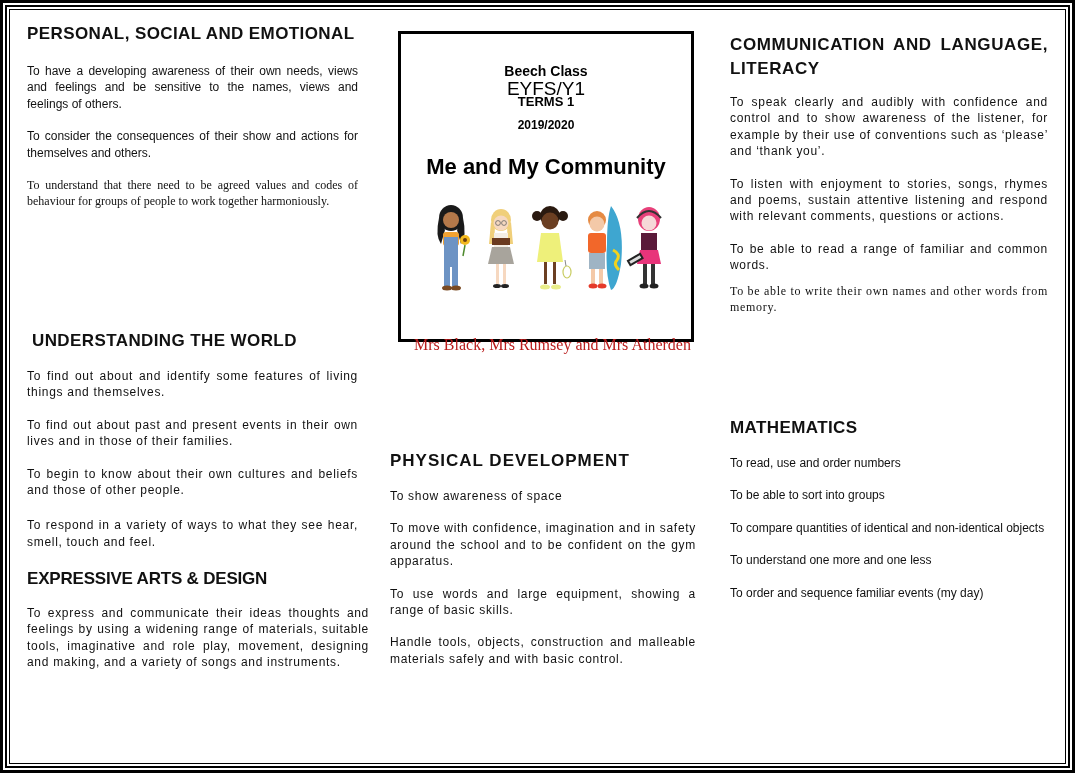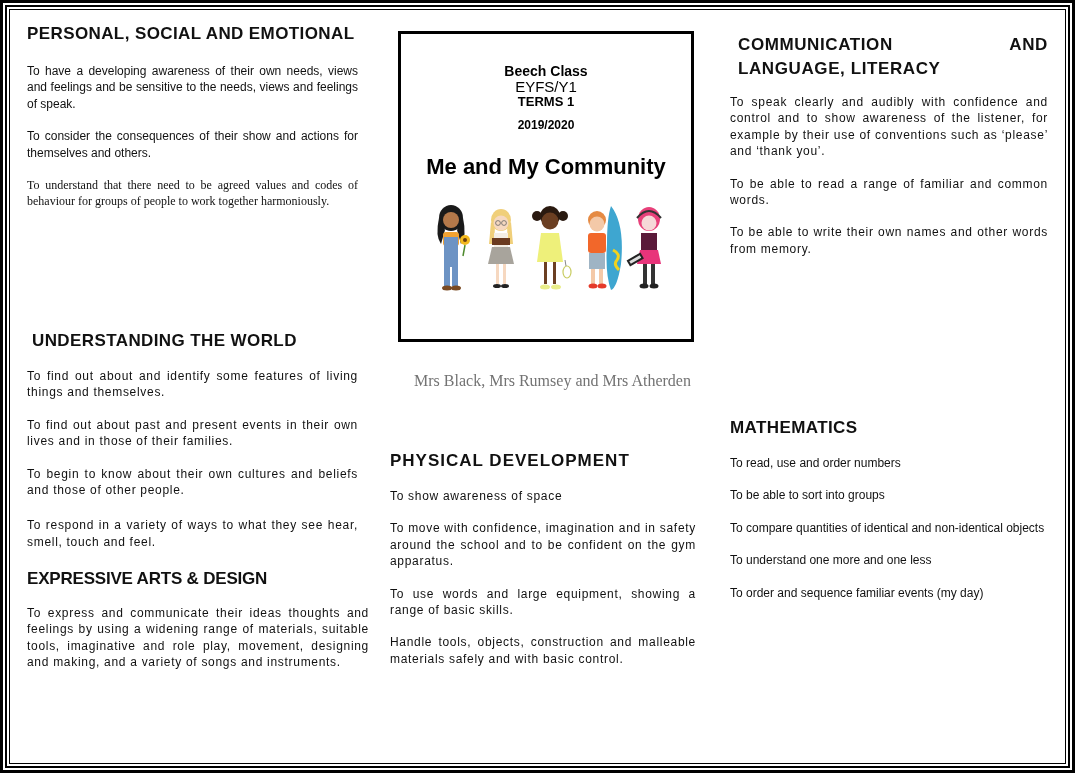--- a/index.html
+++ b/index.html
@@ -26,54 +26,54 @@
     line-height: 16.4px; margin: 0; text-align: justify;
   }
   .spaced .para { letter-spacing: 0.7px; }
   .cover-box {
     position: absolute; left: 398px; top: 31px; width: 296px; height: 311px;
     box-sizing: border-box; border: 3px solid #000; background: #fff;
   }
   .cover-text { font-family: "Liberation Sans", sans-serif; text-align: center; position: absolute; left: 0; right: 0; }
   .chars { position: absolute; left: 22px; top: 170px; width: 250px; height: 90px; }
   .teachers {
-    position: absolute; left: 380px; top: 372px; width: 345px; text-align: center;
-    font-family: "Liberation Serif", serif; font-size: 16px; color: #737373;
+    position: absolute; left: 380px; top: 336px; width: 345px; text-align: center;
+    font-family: "Liberation Serif", serif; font-size: 16px; color: #b91c1c;
   }
 </style>
 </head>
 <body>
 
 <div class="frame-outer"></div>
 <div class="frame-mid"></div>
 <div class="frame-inner"></div>
 
 <div class="section" style="left:27px; top:22px; width:331px;">
   <h2 class="heading">PERSONAL, SOCIAL AND EMOTIONAL</h2>
-  <p class="para" style="margin-top:17px;">To have a developing awareness of their own needs, views and feelings and be sensitive to the needs, views and feelings of speak.</p>
+  <p class="para" style="margin-top:17px;">To have a developing awareness of their own needs, views and feelings and be sensitive to the names, views and feelings of others.</p>
   <p class="para" style="margin-top:16px;">To consider the consequences of their show and actions for themselves and others.</p>
   <p class="para" style="margin-top:16px;font-family:Liberation Serif, serif;">To understand that there need to be agreed values and codes of behaviour for groups of people to work together harmoniously.</p>
 </div>
 
 <div class="section spaced" style="left:27px; top:329px; width:331px;">
   <h2 class="heading" style="padding-left:5px;">UNDERSTANDING THE WORLD</h2>
   <p class="para" style="margin-top:15px;">To find out about and identify some features of living things and themselves.</p>
   <p class="para" style="margin-top:16px;">To find out about past and present events in their own lives and in those of their families.</p>
   <p class="para" style="margin-top:16px;">To begin to know about their own cultures and beliefs and those of other people.</p>
   <p class="para" style="margin-top:19px;">To respond in a variety of ways to what they see hear, smell, touch and feel.</p>
 </div>
 
 <div class="section spaced" style="left:27px; top:567px; width:342px;">
   <h2 class="heading" style="letter-spacing:-0.2px;">EXPRESSIVE ARTS &amp; DESIGN</h2>
   <p class="para" style="margin-top:14px;">To express and communicate their ideas thoughts and feelings by using a widening range of materials, suitable tools, imaginative and role play, movement, designing and making, and a variety of songs and instruments.</p>
 </div>
 
 <div class="cover-box">
   <div class="cover-text" style="top:29px; font-size:14px; font-weight:bold;">Beech Class</div>
-  <div class="cover-text" style="top:44px; font-size:15px;">EYFS/Y1</div>
+  <div class="cover-text" style="top:44px; font-size:19px;">EYFS/Y1</div>
   <div class="cover-text" style="top:60px; font-size:13px; font-weight:bold;">TERMS 1</div>
   <div class="cover-text" style="top:84px; font-size:12px; font-weight:bold;">2019/2020</div>
   <div class="cover-text" style="top:120px; font-size:22px; font-weight:bold;">Me and My Community</div>
 
   <svg class="chars" viewBox="0 0 250 90">
 
     <g>
       <ellipse cx="28" cy="14" rx="12" ry="13" fill="#1a1a1a"></ellipse>
       <path d="M16 14 Q12 32 18 40 L22 26 Z" fill="#1a1a1a"></path>
       <path d="M40 14 Q44 32 38 40 L34 26 Z" fill="#1a1a1a"></path>
@@ -152,24 +152,25 @@
 
 <div class="section spaced" style="left:390px; top:449px; width:306px;">
   <h2 class="heading" style="letter-spacing:1px;">PHYSICAL DEVELOPMENT</h2>
   <p class="para" style="margin-top:15px;">To show awareness of space</p>
   <p class="para" style="margin-top:16px;">To move with confidence, imagination and in safety around the school and to be confident on the gym apparatus.</p>
   <p class="para" style="margin-top:16px;">To use words and large equipment, showing a range of basic skills.</p>
   <p class="para" style="margin-top:16px;">Handle tools, objects, construction and malleable materials safely and with basic control.</p>
 </div>
 
 <div class="section spaced" style="left:730px; top:33px; width:318px;">
-  <h2 class="heading" style="text-align:justify; text-align-last:left; letter-spacing:0.6px;margin-left:8px;">COMMUNICATION AND LANGUAGE, LITERACY</h2>
+  <h2 class="heading" style="text-align:justify; text-align-last:left; letter-spacing:0.6px;">COMMUNICATION AND LANGUAGE, LITERACY</h2>
   <p class="para" style="margin-top:13px;">To speak clearly and audibly with confidence and control and to show awareness of the listener, for example by their use of conventions such as ‘please’ and ‘thank you’.</p>
+  <p class="para" style="margin-top:16px;">To listen with enjoyment to stories, songs, rhymes and poems, sustain attentive listening and respond with relevant comments, questions or actions.</p>
   <p class="para" style="margin-top:16px;">To be able to read a range of familiar and common words.</p>
-  <p class="para" style="margin-top:16px;">To be able to write their own names and other words from memory.</p>
+  <p class="para" style="margin-top:9px;font-family:Liberation Serif, serif;">To be able to write their own names and other words from memory.</p>
 </div>
 
 <div class="section" style="left:730px; top:416px; width:318px;">
   <h2 class="heading">MATHEMATICS</h2>
   <p class="para" style="margin-top:15px;">To read, use and order numbers</p>
   <p class="para" style="margin-top:16px;">To be able to sort into groups</p>
   <p class="para" style="margin-top:16px;">To compare quantities of identical and non-identical objects</p>
   <p class="para" style="margin-top:16px;">To understand one more and one less</p>
   <p class="para" style="margin-top:16px;">To order and sequence familiar events (my day)</p>
 </div>

